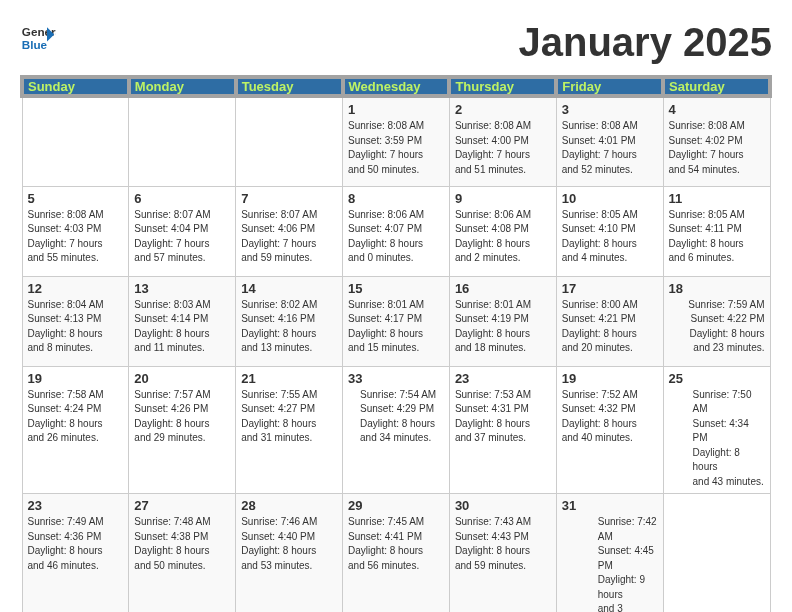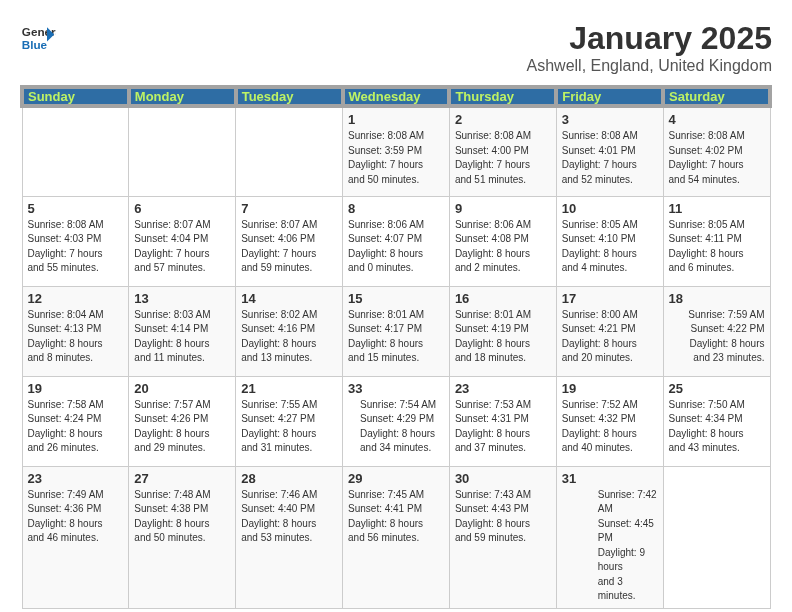--- a/index.html
+++ b/index.html
@@ -22,21 +22,21 @@
       gap: 4px;
     }
     .logo-icon {
       width: 36px;
       height: 36px;
     }
     .title-block {
       text-align: right;
     }
     .calendar-title {
-      font-size: 32px;
+      font-size: 40px;
       font-weight: bold;
       color: #333;
     }
     .calendar-subtitle {
       font-size: 16px;
       color: #555;
     }
     table {
       width: 100%;
       border-collapse: collapse;
@@ -85,21 +85,20 @@
 <div class="header">
   <div class="logo">
     <svg class="logo-icon" viewBox="0 0 40 40">
       <text x="2" y="18" font-size="13" font-weight="bold" fill="#333" font-family="Arial">General</text>
       <text x="2" y="32" font-size="13" font-weight="bold" fill="#1a6eb5" font-family="Arial">Blue</text>
       <polygon points="30,8 38,16 30,24" fill="#1a6eb5"></polygon>
     </svg>
   </div>
   <div class="title-block">
     <div class="calendar-title">January 2025</div>
-    <div class="calendar-subtitle">Ashwell, England, United Kingdom</div>
   </div>
 </div>
 
 <table>
   <thead>
     <tr>
     <th>Sunday</th>
         <th>Monday</th>
         <th>Tuesday</th>
         <th>Wednesday</th>
@@ -282,21 +281,21 @@
         </td>
         <td>
           <span class="day-number">19</span>
           <div class="day-info" style="white-space: pre-line;">Sunrise: 7:52 AM
 Sunset: 4:32 PM
 Daylight: 8 hours
 and 40 minutes.</div>
         </td>
         <td>
           <span class="day-number">25</span>
-          <div class="day-info" style="white-space: pre-line;">Sunrise: 7:50 AM
+          <div class="day-info" style="white-space: pre-line; margin-left: 24px;">Sunrise: 7:50 AM
 Sunset: 4:34 PM
 Daylight: 8 hours
 and 43 minutes.</div>
         </td>
       </tr>
       <tr>
         <td>
           <span class="day-number">23</span>
           <div class="day-info" style="white-space: pre-line;">Sunrise: 7:49 AM
 Sunset: 4:36 PM

